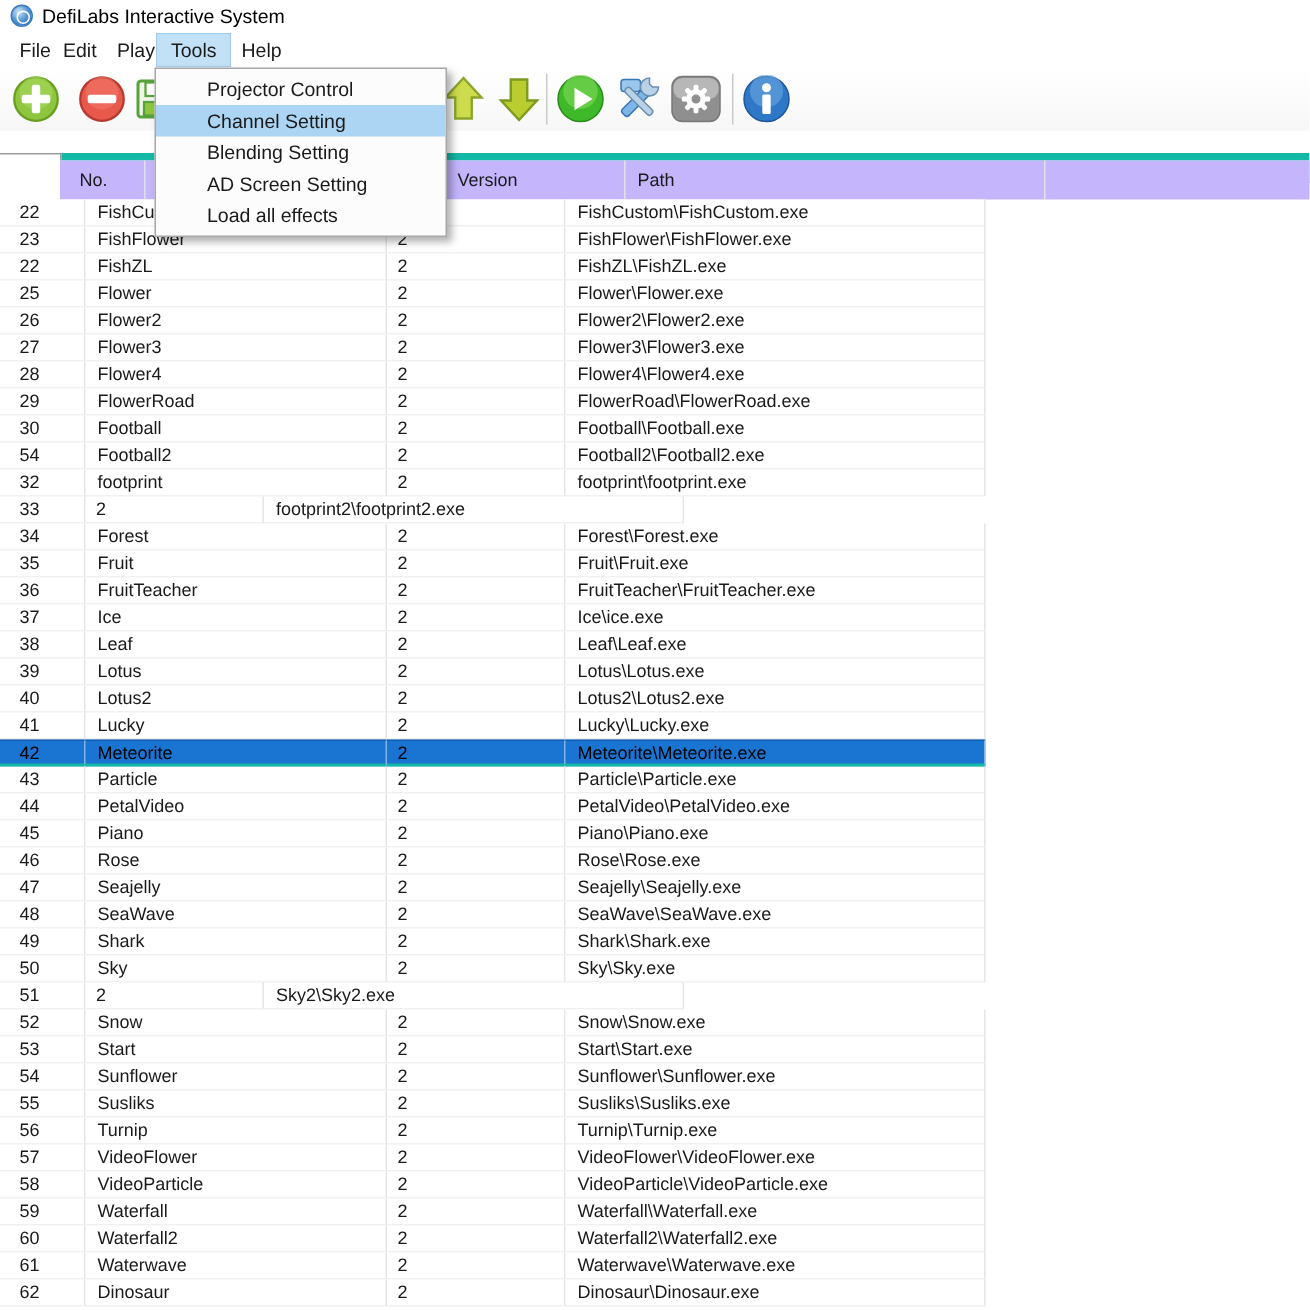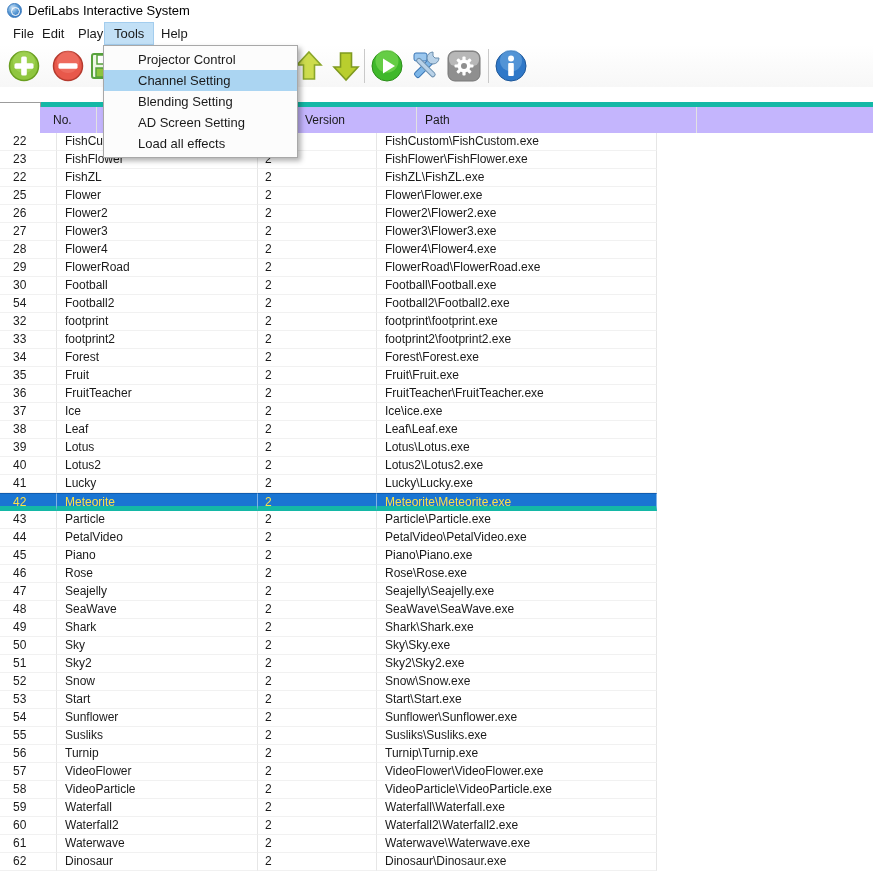--- a/index.html
+++ b/index.html
@@ -41,22 +41,22 @@
     border-right:1px solid #e2e2e2; }
   .tbody { position:absolute; left:0; top:26px; width:873px; }
   .trow { display:flex; width:657px; height:18px; background:#ffffff; }
   .cell { height:18px; line-height:17px; font-size:12px; white-space:nowrap; overflow:hidden;
     border-right:1px solid #e6e6e6; border-bottom:1px solid #f1f1f1; }
   .c-no      { width:57px;  padding-left:13px; }
   .c-name    { width:201px; padding-left:8px; }
   .c-version { width:119px; padding-left:7px; }
   .c-path    { width:280px; padding-left:8px; }
   .trow.selected { background:#1a75d2; }
-  .trow.selected .cell { color:#fde047; border-right:1px solid rgba(255,255,255,0.45);
-    border-bottom:5px solid #14b8a6; border-top:1px solid #0f5cb0; }
+  .trow.selected .cell { color:#000000; border-right:1px solid rgba(255,255,255,0.45);
+    border-bottom:2px solid #14b8a6; border-top:1px solid #0f5cb0; }
 
   
   .dropdown { position:absolute; left:103px; top:45px; width:195px; background:#fcfcfc;
     border:1px solid #a8a8a8; box-shadow:3px 3px 5px rgba(0,0,0,0.3); padding:3px 0; z-index:50; }
   .dd-item { height:21px; line-height:21px; font-size:13px; padding-left:34px; color:#1a1a1a;
     cursor:default; }
   .dd-item.active { background:#abd5f2; }
 
   svg { display:block; }
 </style>
@@ -241,21 +241,20 @@
           <div class="cell c-path">Football2\Football2.exe</div>
         </div>
         <div class="trow">
           <div class="cell c-no">32</div>
           <div class="cell c-name">footprint</div>
           <div class="cell c-version">2</div>
           <div class="cell c-path">footprint\footprint.exe</div>
         </div>
         <div class="trow">
           <div class="cell c-no">33</div>
-          <div class="cell c-name">footprint2</div>
           <div class="cell c-version">2</div>
           <div class="cell c-path">footprint2\footprint2.exe</div>
         </div>
         <div class="trow">
           <div class="cell c-no">34</div>
           <div class="cell c-name">Forest</div>
           <div class="cell c-version">2</div>
           <div class="cell c-path">Forest\Forest.exe</div>
         </div>
         <div class="trow">
@@ -349,21 +348,20 @@
           <div class="cell c-path">Shark\Shark.exe</div>
         </div>
         <div class="trow">
           <div class="cell c-no">50</div>
           <div class="cell c-name">Sky</div>
           <div class="cell c-version">2</div>
           <div class="cell c-path">Sky\Sky.exe</div>
         </div>
         <div class="trow">
           <div class="cell c-no">51</div>
-          <div class="cell c-name">Sky2</div>
           <div class="cell c-version">2</div>
           <div class="cell c-path">Sky2\Sky2.exe</div>
         </div>
         <div class="trow">
           <div class="cell c-no">52</div>
           <div class="cell c-name">Snow</div>
           <div class="cell c-version">2</div>
           <div class="cell c-path">Snow\Snow.exe</div>
         </div>
         <div class="trow">

